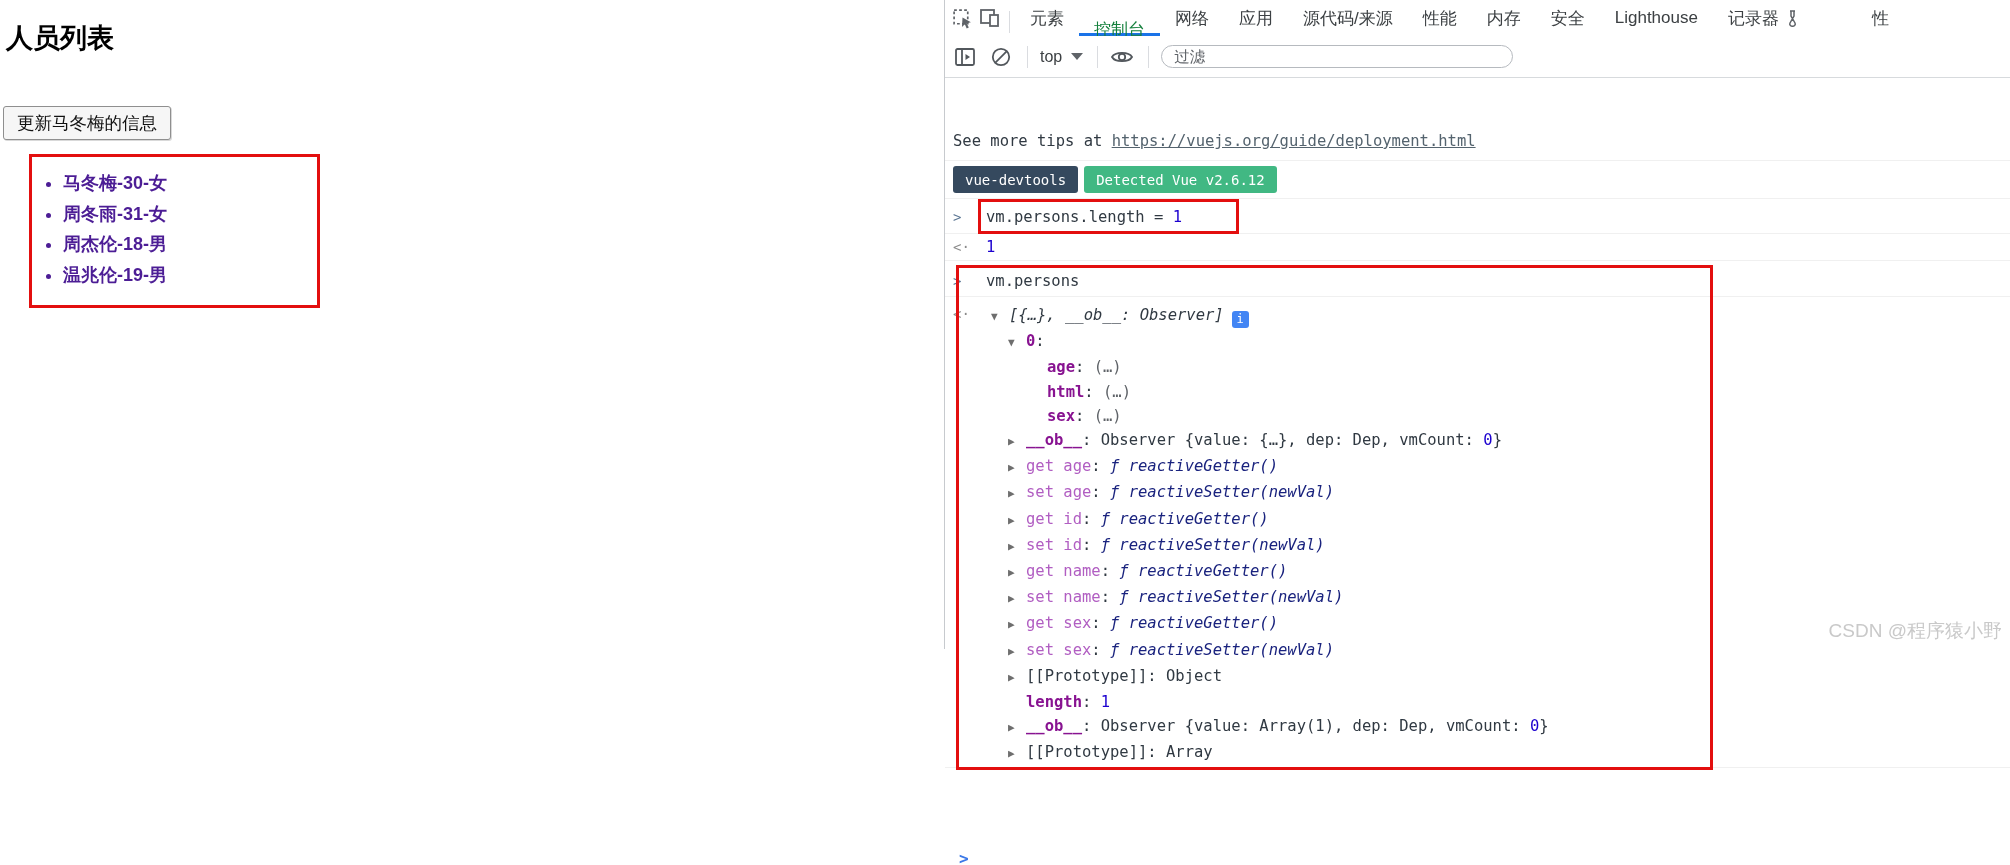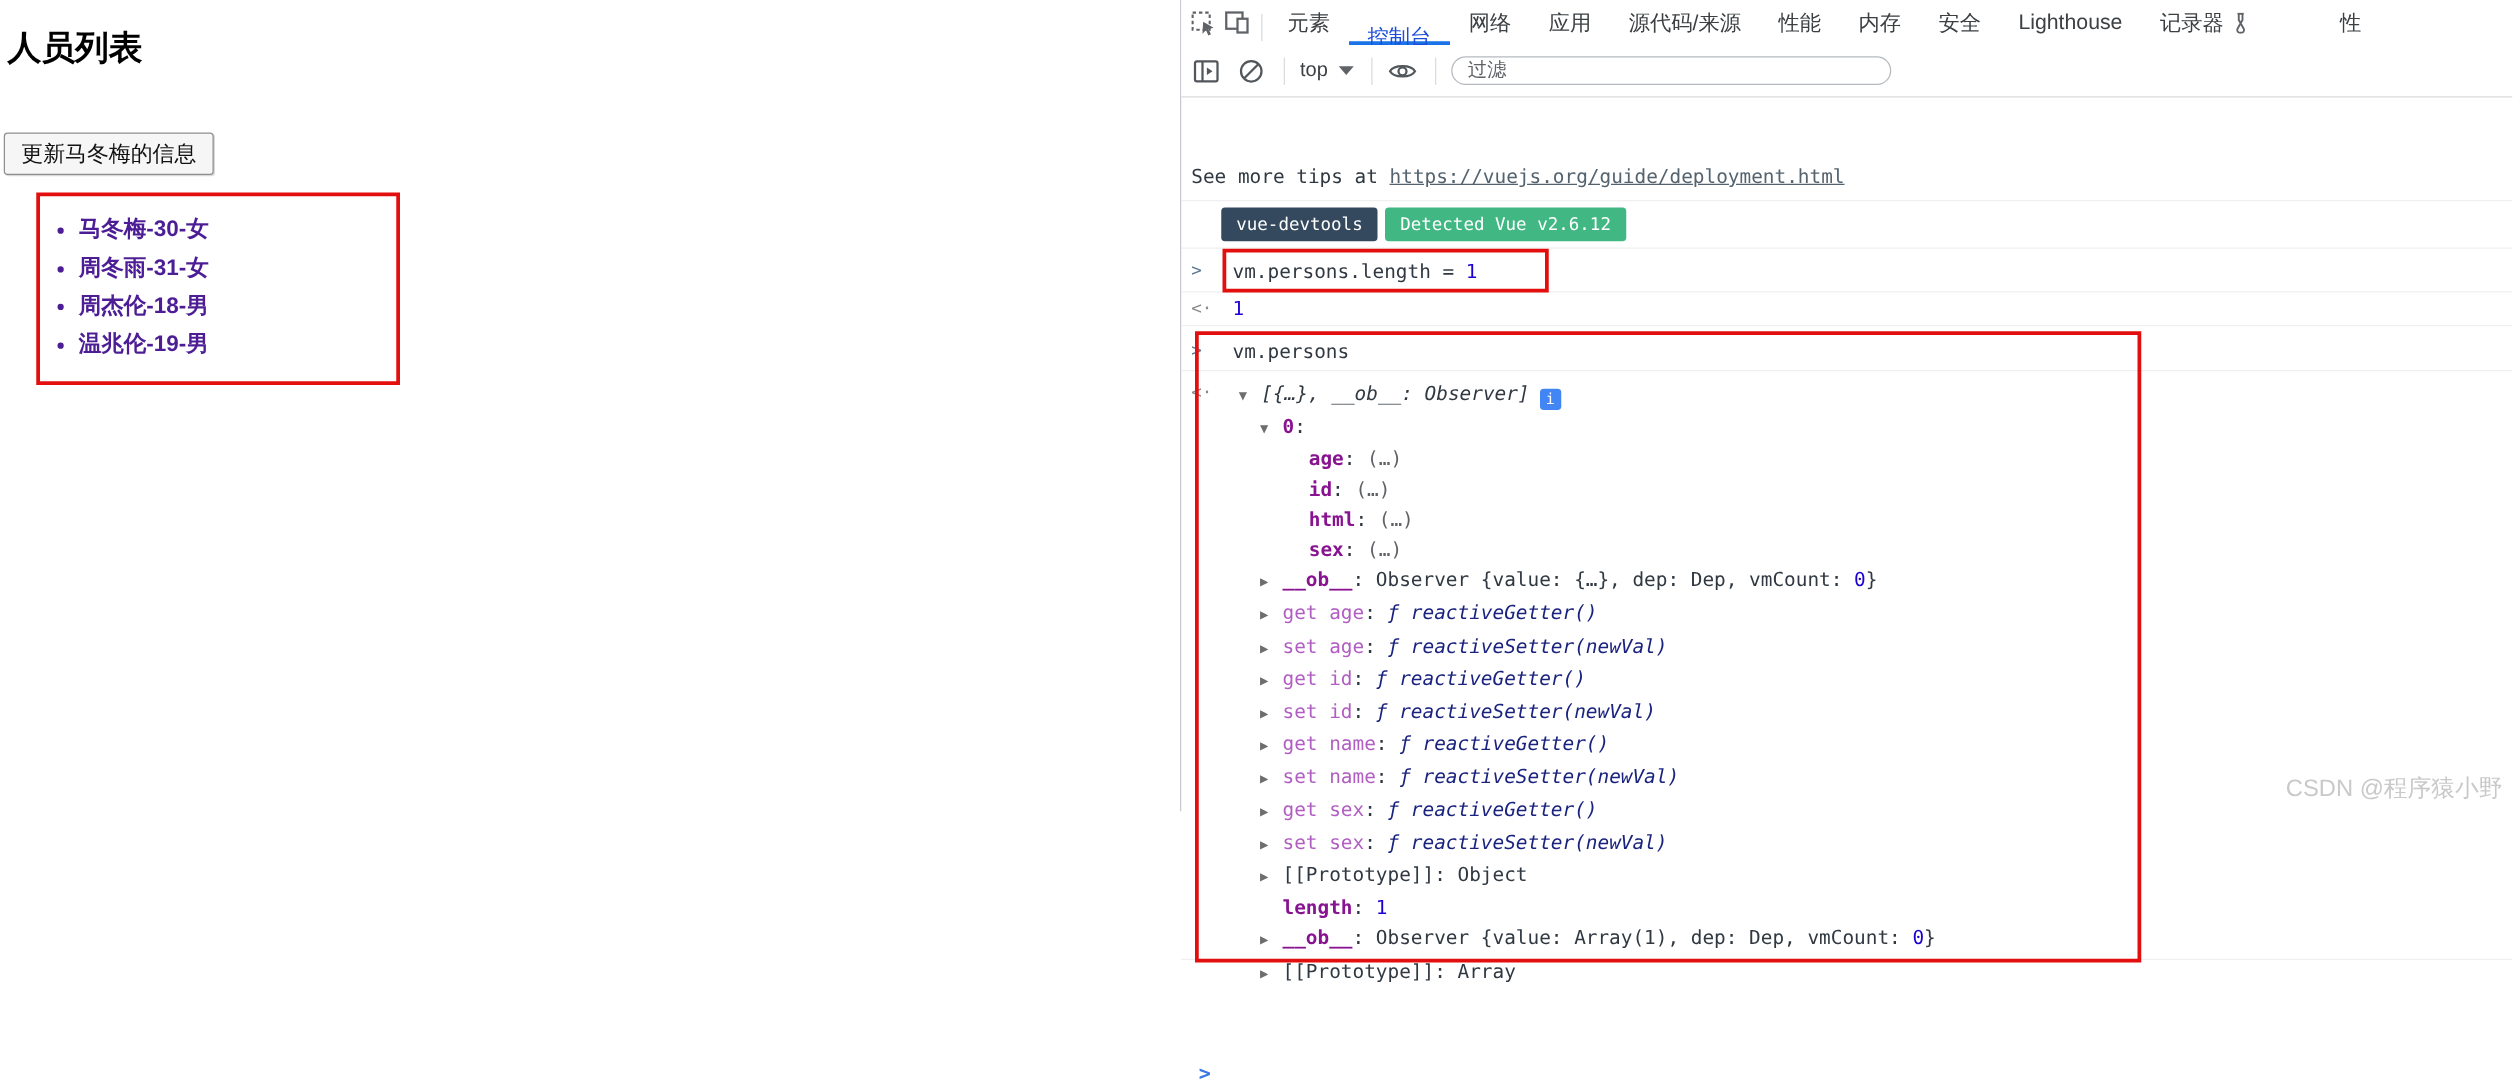--- a/index.html
+++ b/index.html
@@ -27,21 +27,21 @@
   
   .tabbar { position:absolute; left:0; top:0; right:0; height:36px; display:flex;
             align-items:stretch; background:#fff; }
   .tb-icons { display:flex; align-items:center; padding-left:3px; }
   .tb-iconbtn { width:24px; height:24px; margin:0 2px; display:flex; align-items:center;
                 justify-content:center; cursor:pointer; }
   .tb-sep { width:1px; height:22px; background:#dadce0; margin:7px 5px 0 5px; }
   .tabs { display:flex; align-items:stretch; }
   .tab { display:flex; align-items:center; gap:6px; padding:0 15px; font-size:17px;
          color:#3c4043; cursor:pointer; white-space:nowrap; }
-  .tab.active { color:#1d4ed8; box-shadow:inset 0 -3px 0 #1a73e8;margin-top:22px; }
+  .tab.active { color:#15803d; box-shadow:inset 0 -3px 0 #1a73e8;margin-top:22px; }
   .tab.cut { margin-left:42px; overflow:hidden; }
 
   
   .toolbar { position:absolute; left:0; top:36px; right:0; height:42px; display:flex;
              align-items:center; border-bottom:1px solid #d7dadd; background:#fff;
              padding-left:8px; }
   .icon24 { width:24px; height:24px; display:flex; align-items:center; justify-content:center;
             cursor:pointer; margin-right:12px; }
   .vsep { width:1px; height:22px; background:#dadce0; margin:0 12px 0 2px; }
   .ctx-select { display:flex; align-items:center; gap:9px; font-size:16px; color:#3c4043;
@@ -53,21 +53,21 @@
                   font-family:"Liberation Sans","DejaVu Sans",sans-serif; }
   .filter-input::placeholder { color:#5f6368; opacity:1; }
 
   
   .console { position:absolute; left:0; top:78px; right:0; bottom:0;
              font-family:"DejaVu Sans Mono","Liberation Mono",monospace;
              font-size:15.5px; color:#303942; }
   .sep { position:absolute; left:0; right:0; height:1px; background:#f0f0f0; }
   .vue-msg { position:absolute; left:8px; top:10px; line-height:21.5px; white-space:pre; }
   .vue-msg a { color:#54636e; text-decoration:underline; cursor:pointer; }
-  .badge-row { position:absolute; left:8px; top:88px; display:flex; gap:6px;margin-left:24px; }
+  .badge-row { position:absolute; left:8px; top:88px; display:flex; gap:6px; }
   .badge { height:27px; display:flex; align-items:center; padding:0 12px; border-radius:3px;
            color:#fff; font-size:14px; white-space:pre; }
   .crow { position:absolute; left:0; right:0; white-space:pre; }
   .garrow { position:absolute; left:8px; top:0; font-size:14px; }
   .ga-in { color:#5b7693; }
   .ga-out { color:#8a8a8a; }
   .ctext { position:absolute; left:41px; top:0; }
   .num { color:#1c00cf; }
   .prompt-arrow { position:absolute; left:14px; top:771px; font-size:16px; color:#3b78e7;
                   font-weight:bold; cursor:text; }
@@ -232,21 +232,20 @@
         <span class="garrow ga-in">&gt;</span>
         <span class="ctext">vm.persons</span>
       </div>
       <div class="sep" style="top:218px"></div>
 
       <div class="tree" id="object-tree">
         <span class="garrow ga-out" style="top:3px">&lt;·</span>
       <div class="trow lvl0"><span class="tslot">▼</span><span class="sg-i">[{…}, __ob__: Observer]</span><span class="sg-ib">i</span></div>
           <div class="trow lvl1"><span class="tslot">▼</span><span class="sg-k">0</span><span class="sg-p">:</span></div>
           <div class="trow lvl2"><span class="tslot"></span><span class="sg-k">age</span><span class="sg-p">: </span><span class="sg-d">(…)</span></div>
-          <div class="trow lvl2"><span class="tslot"></span><span class="sg-k">id</span><span class="sg-p">: </span><span class="sg-d">(…)</span></div>
           <div class="trow lvl2"><span class="tslot"></span><span class="sg-k">html</span><span class="sg-p">: </span><span class="sg-d">(…)</span></div>
           <div class="trow lvl2"><span class="tslot"></span><span class="sg-k">sex</span><span class="sg-p">: </span><span class="sg-d">(…)</span></div>
           <div class="trow lvl1"><span class="tslot">▶</span><span class="sg-k">__ob__</span><span class="sg-p">: Observer {value: {…}, dep: Dep, vmCount: </span><span class="sg-n">0</span><span class="sg-p">}</span></div>
           <div class="trow lvl1"><span class="tslot">▶</span><span class="sg-kd">get age</span><span class="sg-p">: </span><span class="sg-f">ƒ reactiveGetter()</span></div>
           <div class="trow lvl1"><span class="tslot">▶</span><span class="sg-kd">set age</span><span class="sg-p">: </span><span class="sg-f">ƒ reactiveSetter(newVal)</span></div>
           <div class="trow lvl1"><span class="tslot">▶</span><span class="sg-kd">get id</span><span class="sg-p">: </span><span class="sg-f">ƒ reactiveGetter()</span></div>
           <div class="trow lvl1"><span class="tslot">▶</span><span class="sg-kd">set id</span><span class="sg-p">: </span><span class="sg-f">ƒ reactiveSetter(newVal)</span></div>
           <div class="trow lvl1"><span class="tslot">▶</span><span class="sg-kd">get name</span><span class="sg-p">: </span><span class="sg-f">ƒ reactiveGetter()</span></div>
           <div class="trow lvl1"><span class="tslot">▶</span><span class="sg-kd">set name</span><span class="sg-p">: </span><span class="sg-f">ƒ reactiveSetter(newVal)</span></div>
           <div class="trow lvl1"><span class="tslot">▶</span><span class="sg-kd">get sex</span><span class="sg-p">: </span><span class="sg-f">ƒ reactiveGetter()</span></div>

